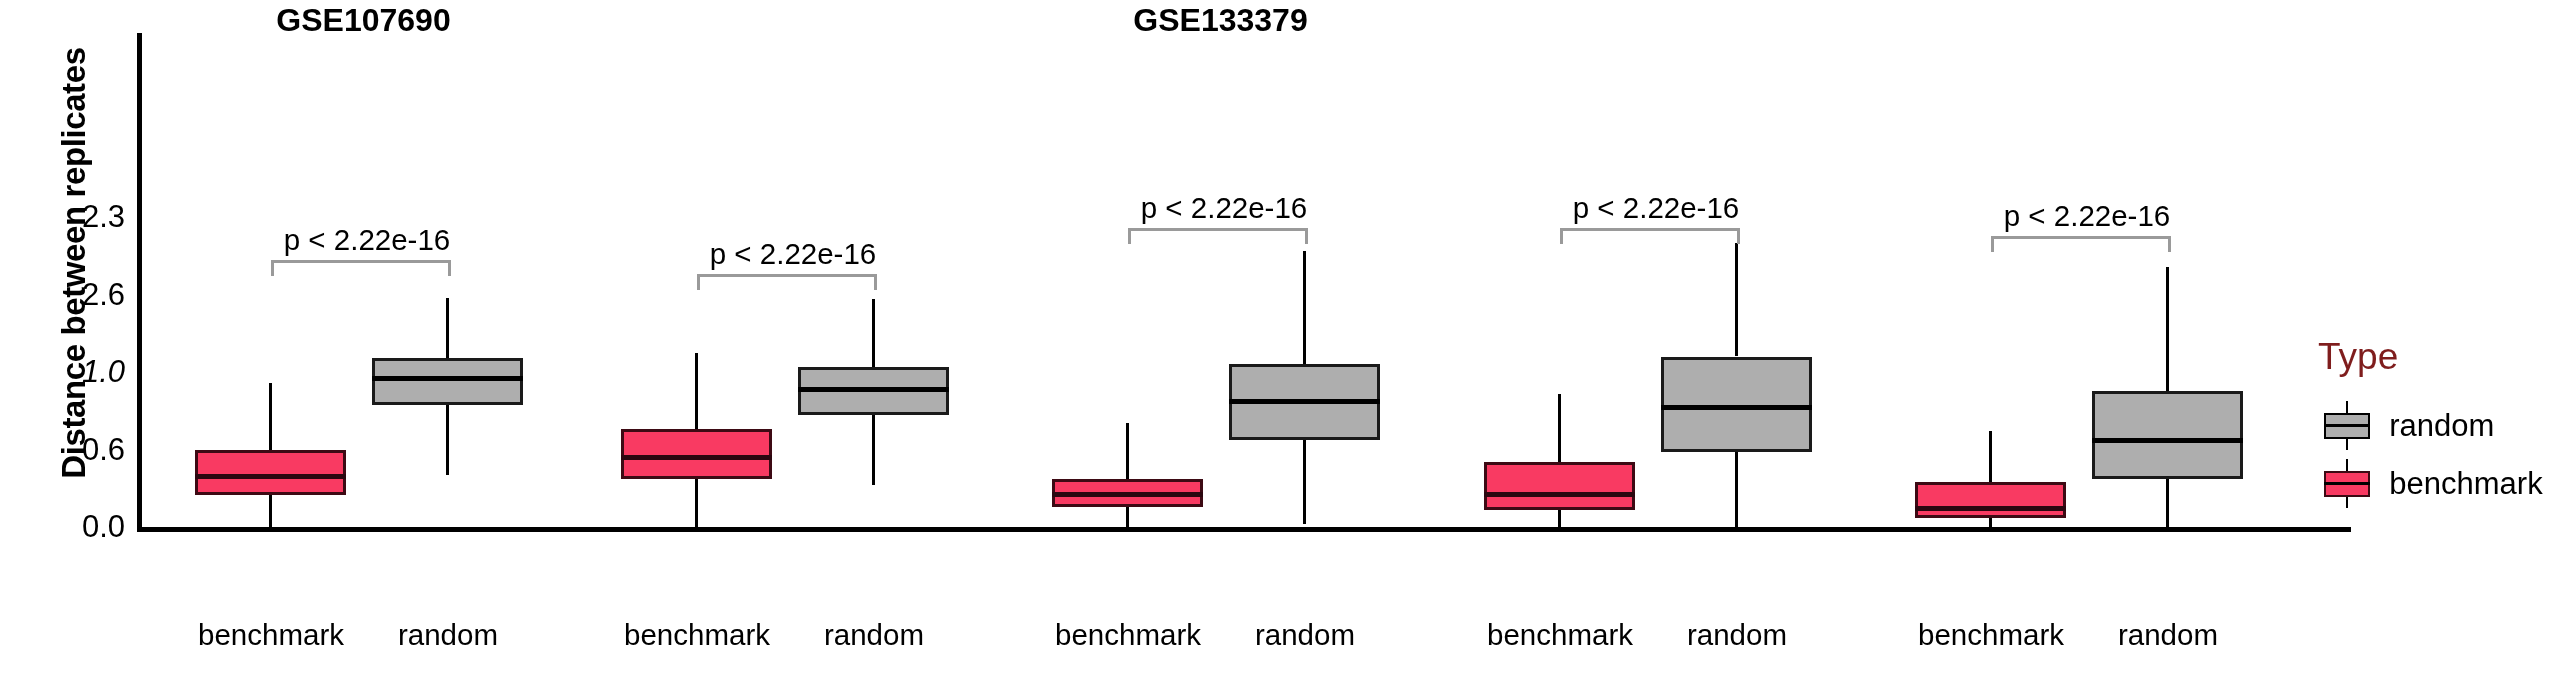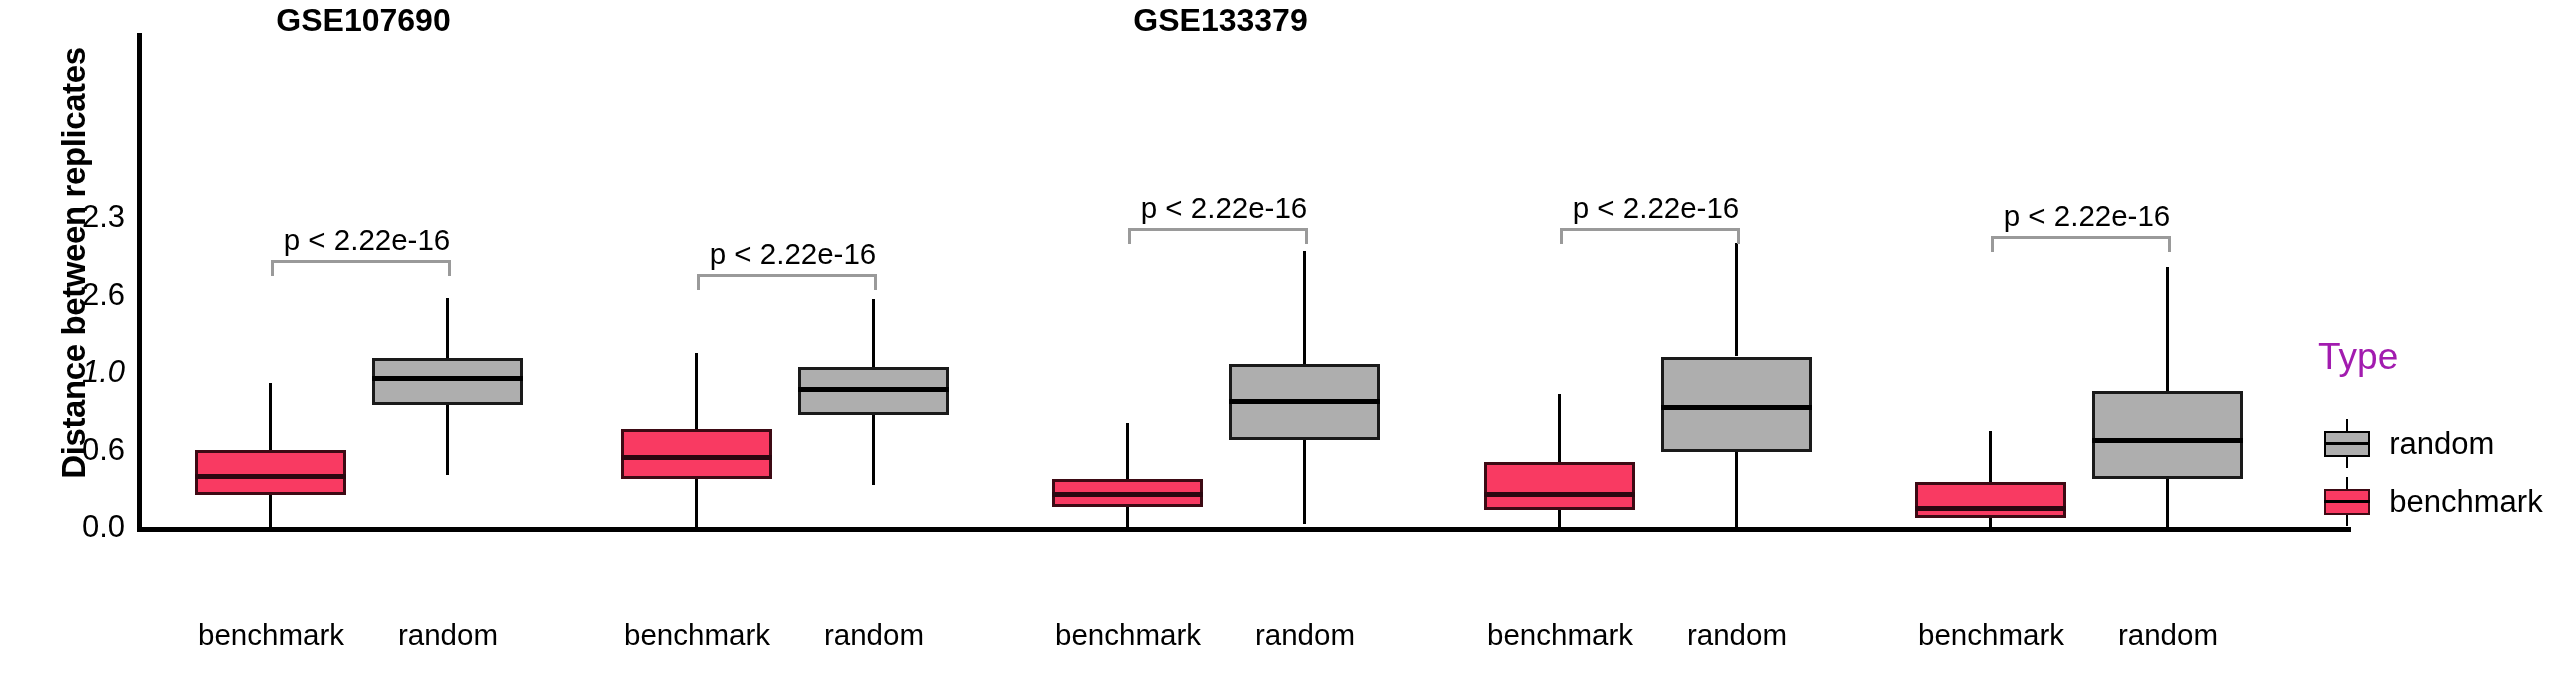--- a/index.html
+++ b/index.html
@@ -39,21 +39,21 @@
   .whisker{position:absolute; width:3px; background:#000;}
 
   .sig-line{position:absolute; height:3px; background:#9a9a9a;}
   .sig-tick{position:absolute; width:3px; background:#9a9a9a;}
   .sig-text{
     position:absolute; font-size:29.5px; color:#000; white-space:nowrap;
     transform:translateX(-50%);
   }
 
   #legend{position:absolute; left:2318px; top:336px; width:251px;}
-  #legend .ltitle{font-size:37px; color:#a21caf; margin-bottom:37px;}
+  #legend .ltitle{font-size:37px; color:#7f1d1d; margin-bottom:19px;}
   .lrow{display:flex; align-items:center; height:58px;}
   .lkeywrap{position:relative; width:58px; height:58px; margin-right:13.3px;}
   .lkey{
     position:absolute; left:5.9px; top:15.5px; width:46px; height:26.6px;
     border:2.2px solid #000; box-sizing:border-box;
   }
   .lkey.gray{background:#AEAEAE;}
   .lkey.pink{background:#F93A62; border-color:#3d0a14;}
   .lkey-med{position:absolute; left:5.9px; top:27px; width:46px; height:3px; background:#000;}
   .lkey-w{position:absolute; left:28px; width:2.2px; background:#000;}

